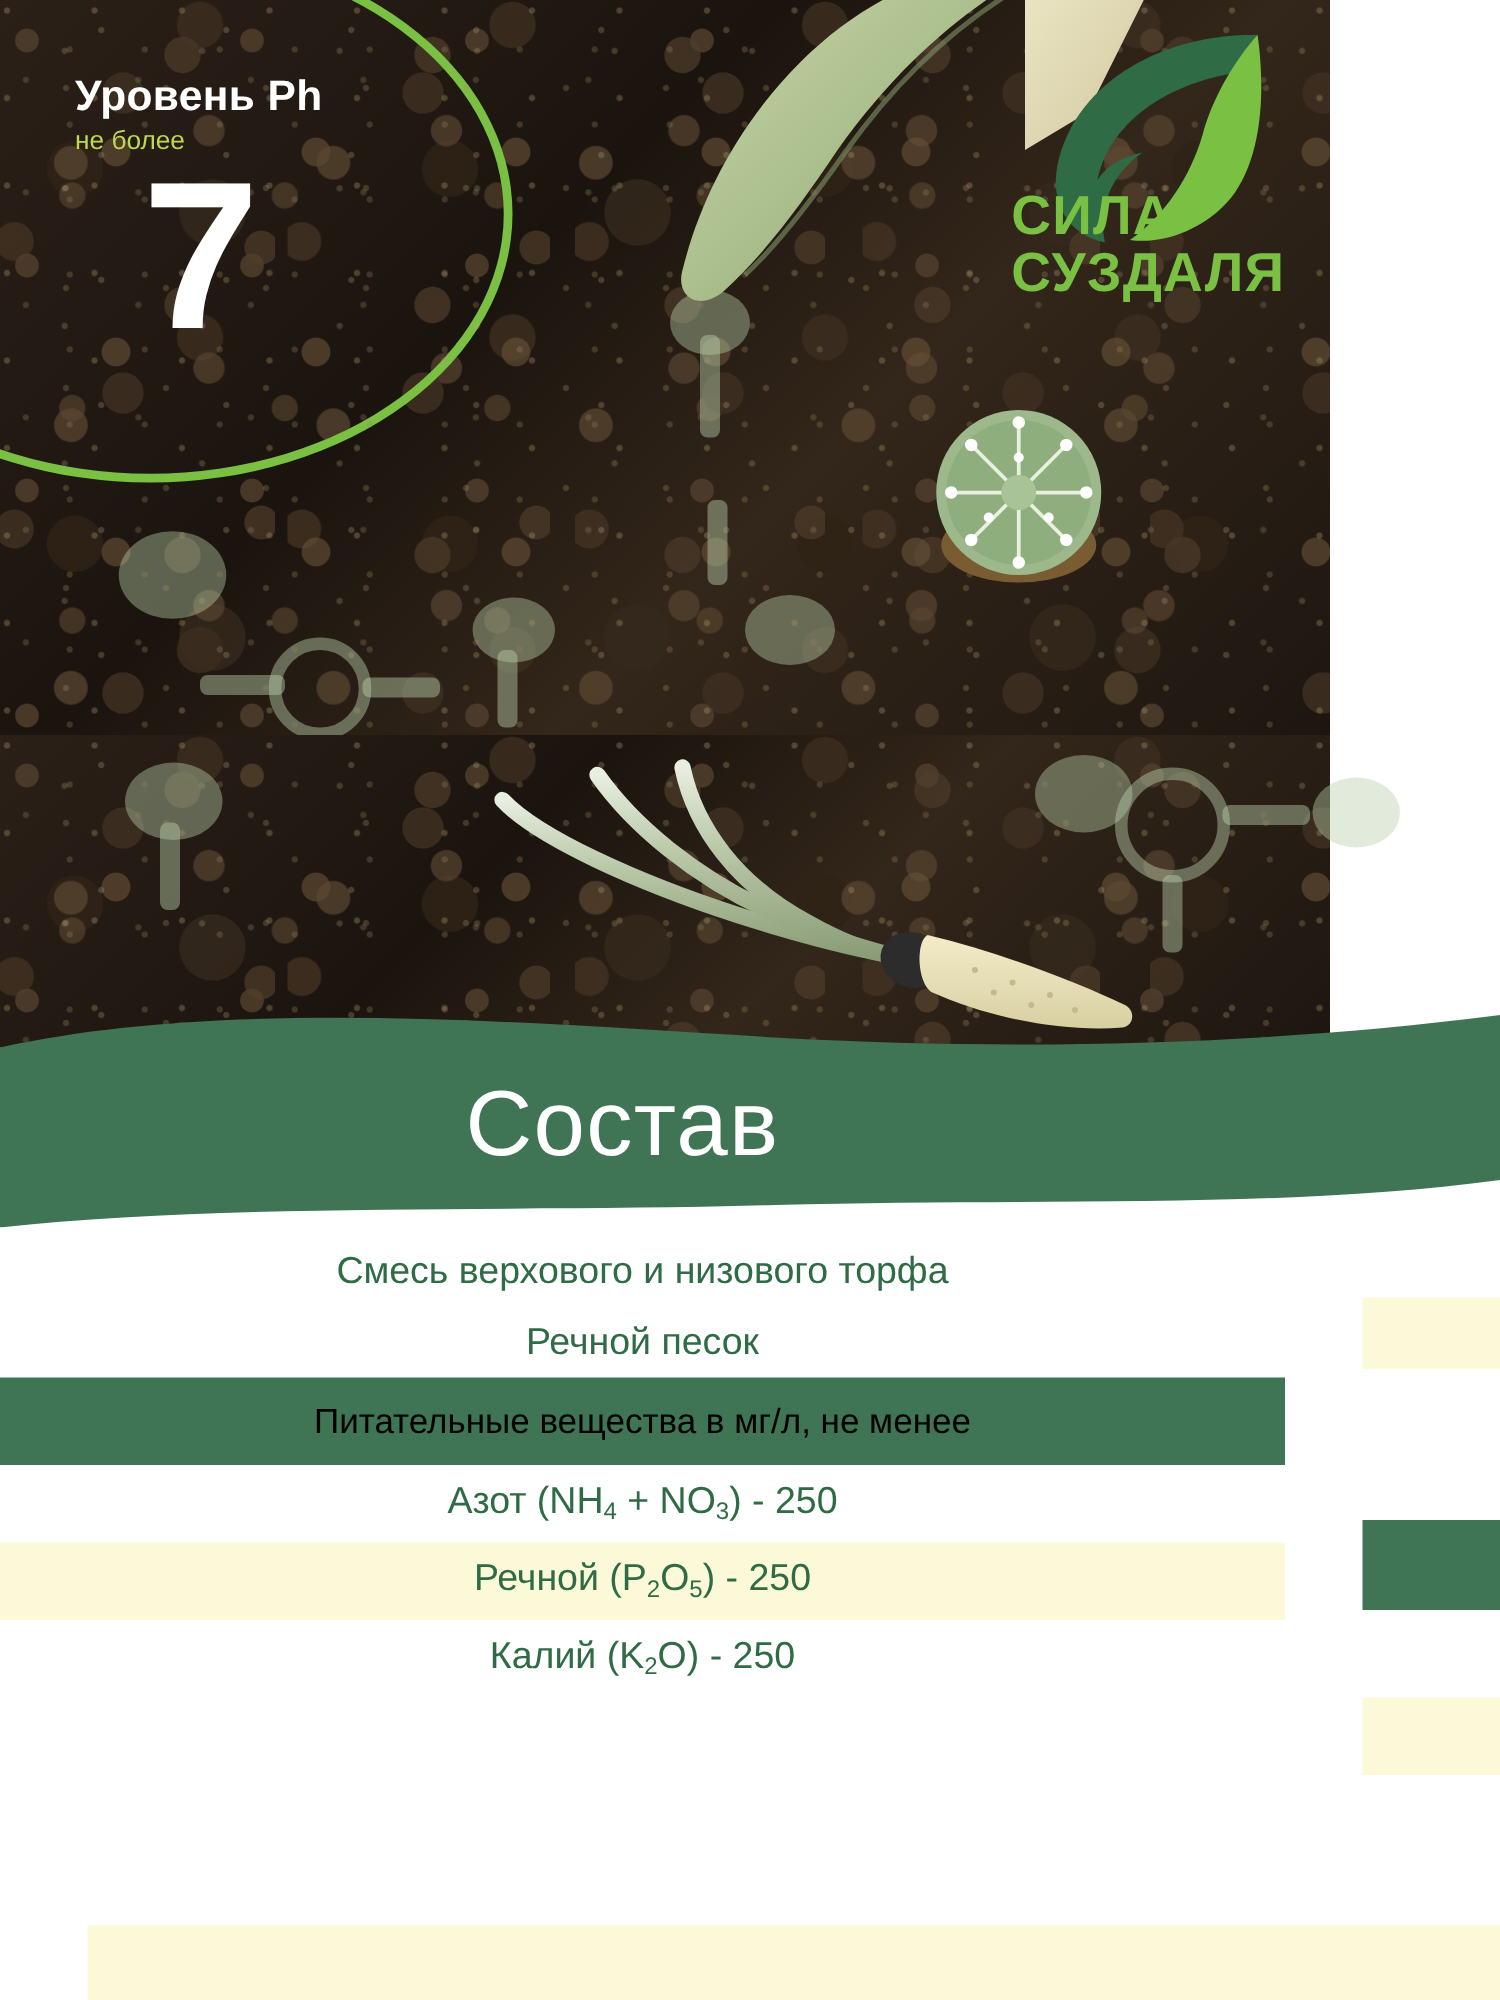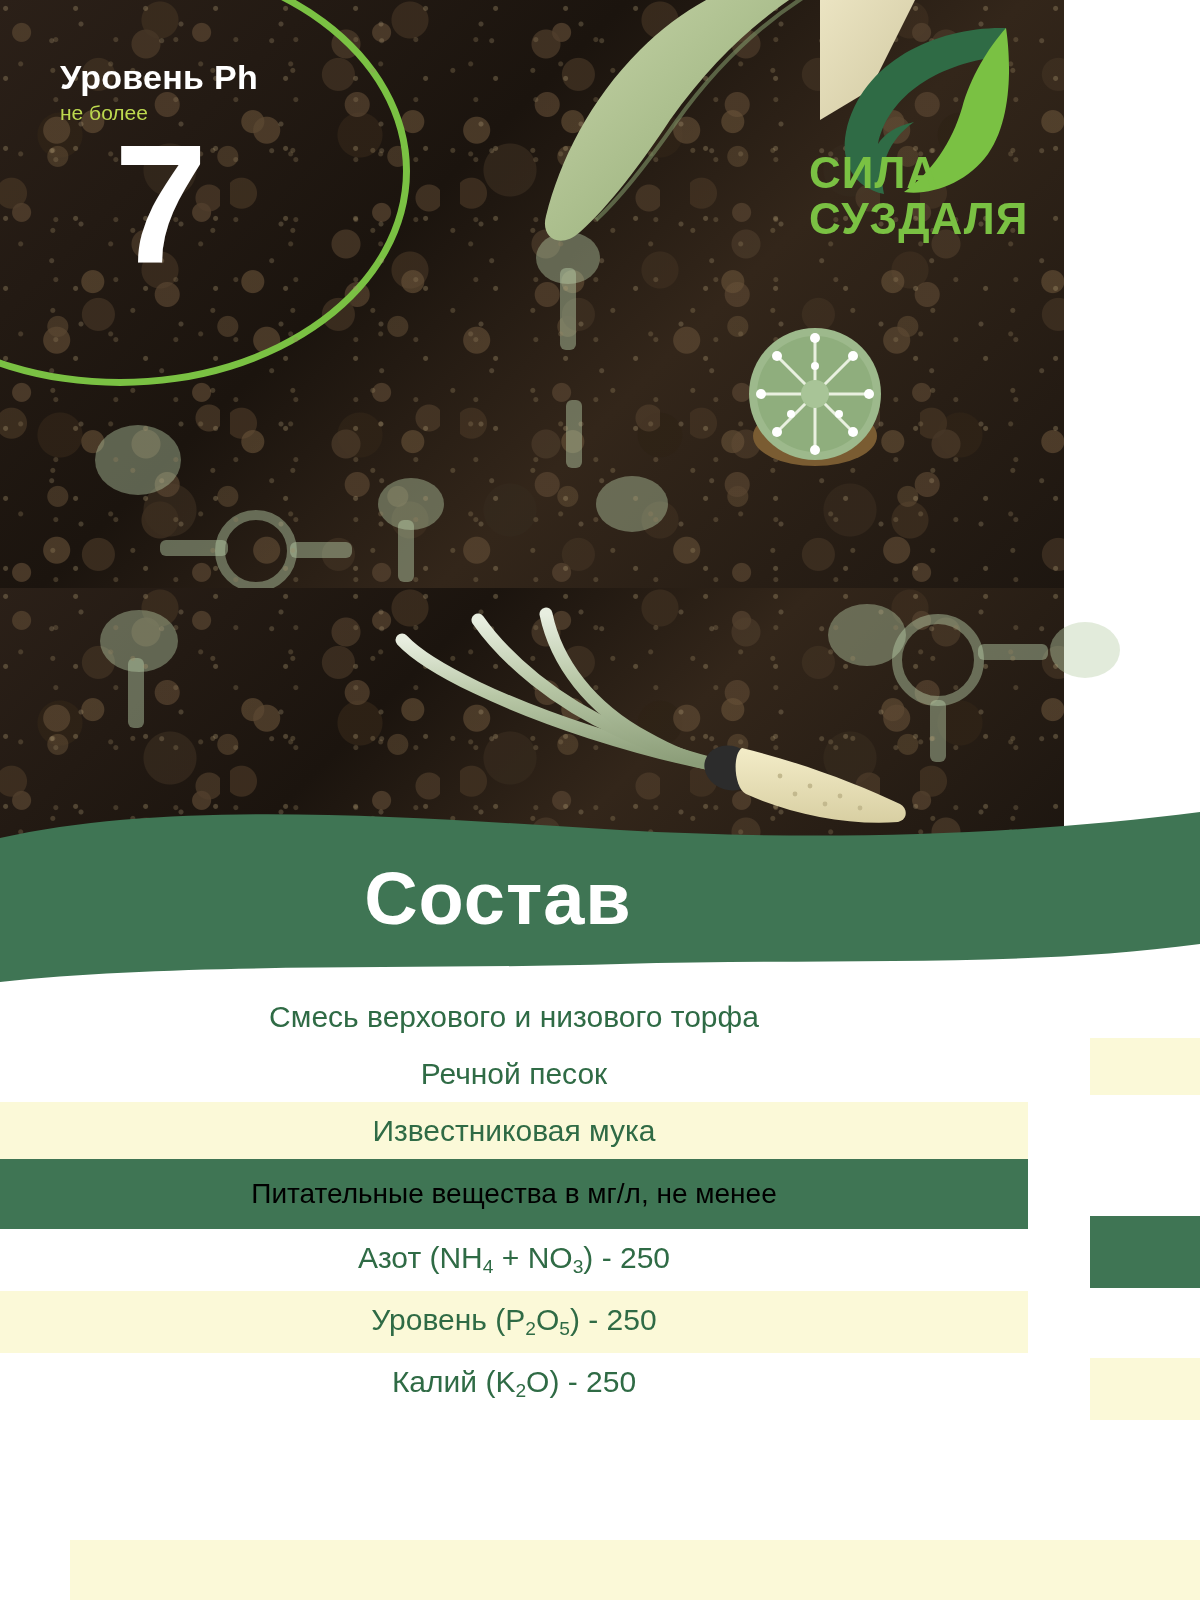--- a/index.html
+++ b/index.html
@@ -150,21 +150,21 @@
     z-index: 6;
   }
   .wave svg { display: block; }
   .composition-title {
     position: absolute;
     left: 0; top: 856px;
     width: 996px;
     text-align: center;
     color: #ffffff;
     font-size: 74px;
-    font-weight: 700;
+    font-weight: 400;
     letter-spacing: 1px;
     z-index: 7;
   }
 
   
   .list {
     position: absolute;
     left: 0; top: 988px;
     width: 1200px;
     z-index: 5;
@@ -339,36 +339,33 @@
   </div>
   <div class="composition-title">Состав</div>
 
   <div class="list">
     <div class="row plain">
       <span>Смесь верхового и низового торфа</span>
     </div>
     <div class="row plain">
       <span>Речной песок</span>
     </div>
-    <div class="row stripe">
-      <span>Известниковая мука</span>
-    </div>
 
     <div class="row header">
       <span>Питательные вещества в мг/л, не менее</span>
     </div>
 
     <div class="row plain tall">
       <span>
         <span>Азот (NH</span><sub>4</sub><span> + NO</span><sub>3</sub><span>) - 250</span>
       </span>
     </div>
     <div class="row stripe tall">
       <span>
-        <span>Уровень (P</span><sub>2</sub><span>O</span><sub>5</sub><span>) - 250</span>
+        <span>Речной (P</span><sub>2</sub><span>O</span><sub>5</sub><span>) - 250</span>
       </span>
     </div>
     <div class="row plain tall">
       <span>
         <span>Калий (K</span><sub>2</sub><span>O</span><span>) - 250</span>
       </span>
     </div>
   </div>
 
   <div class="edge-stripe" style="top:1038px; height:57px; background:#fbf9d8;"></div>

